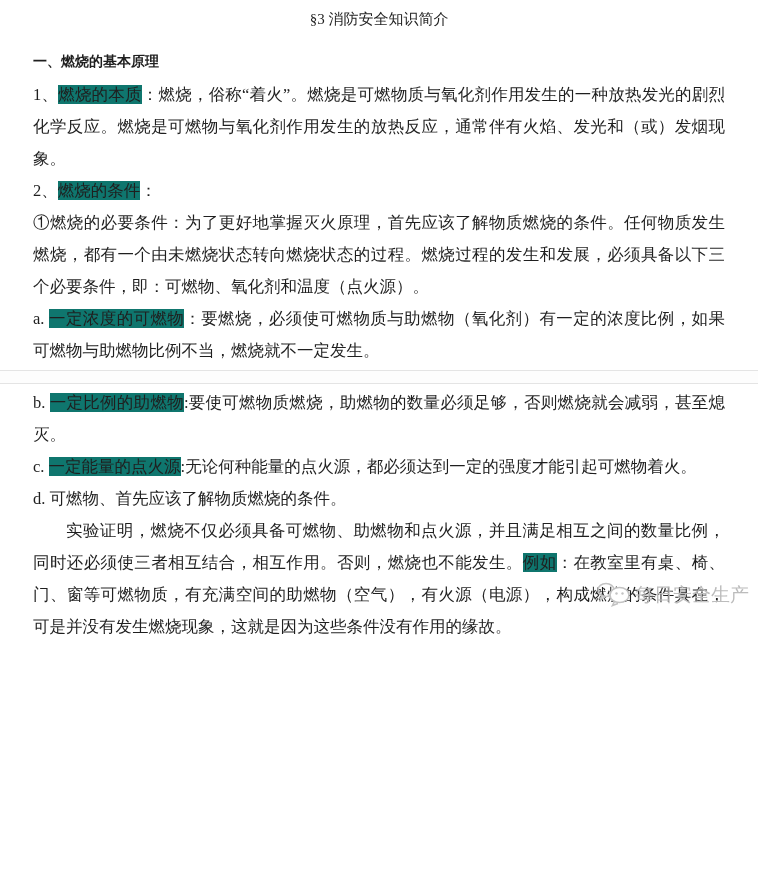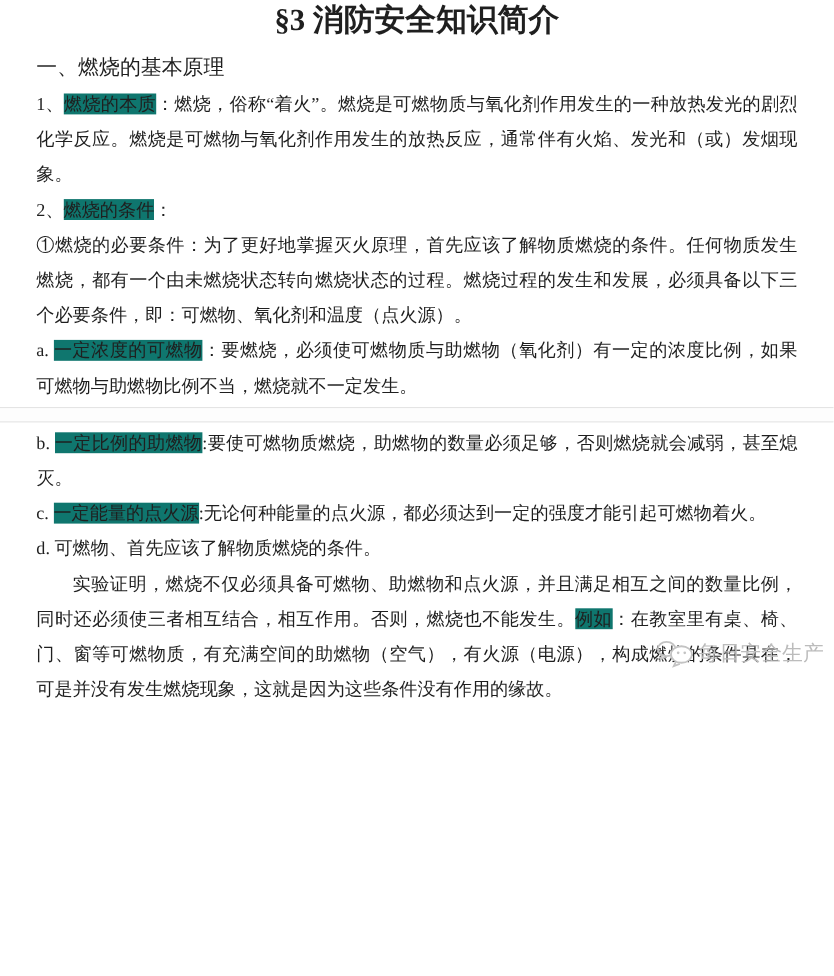--- a/index.html
+++ b/index.html
@@ -14,27 +14,27 @@
     color:#1f1f1f;
     font-size:16.5px;
     line-height:32px;
   }
   p { margin:0; text-align:justify; }
   .indent { text-indent:2em; }
   .b, span.b { font-weight:normal; }
   span.hl { background:#0f766e; }
   .doc-title {
     margin:0 0 12px 0;
-    font-size:28px; line-height:32px;
-    font-weight:bold; text-align:center;
+    font-size:15px; line-height:32px;
+    font-weight:normal; text-align:center;
   }
   .sec-heading {
     margin:6px 0 2px 0;
-    font-size:19px; line-height:30px;
-    font-weight:normal;
+    font-size:14px; line-height:30px;
+    font-weight:bold;
   }
   .page-break {
     height:12px;
     margin:3px -33px 3px -33px;
     border-top:1px solid #e4e4e4;
     border-bottom:1px solid #e4e4e4;
     background:#fdfdfd;
   }
   .watermark {
     position:absolute; top:580px; left:596px;

